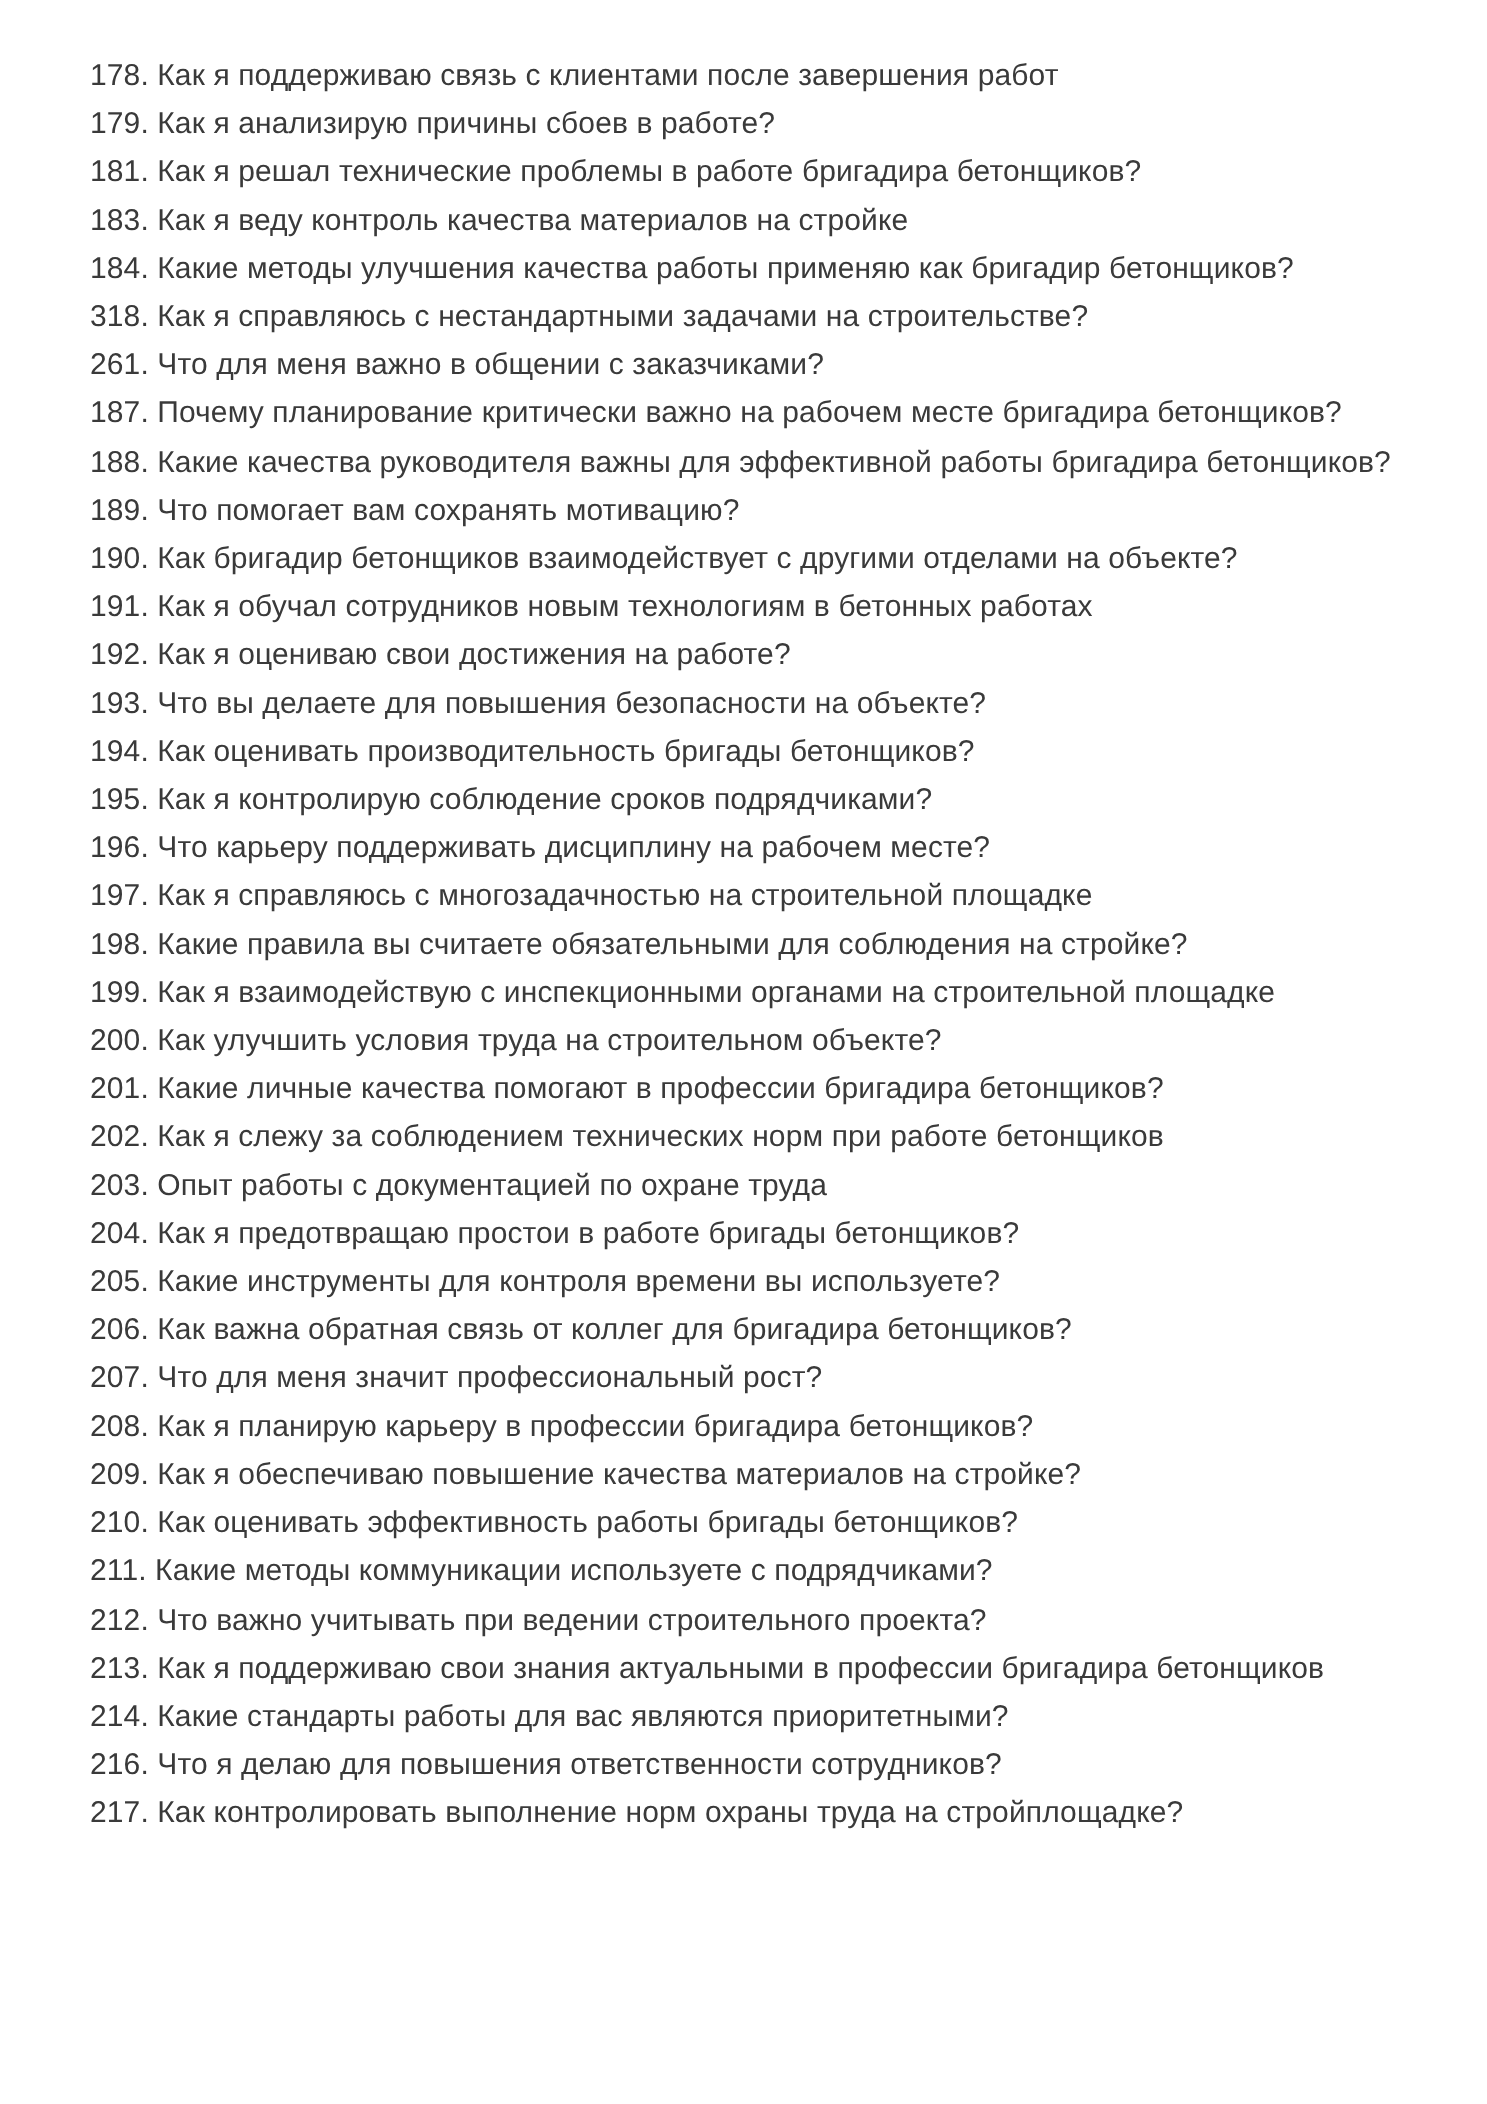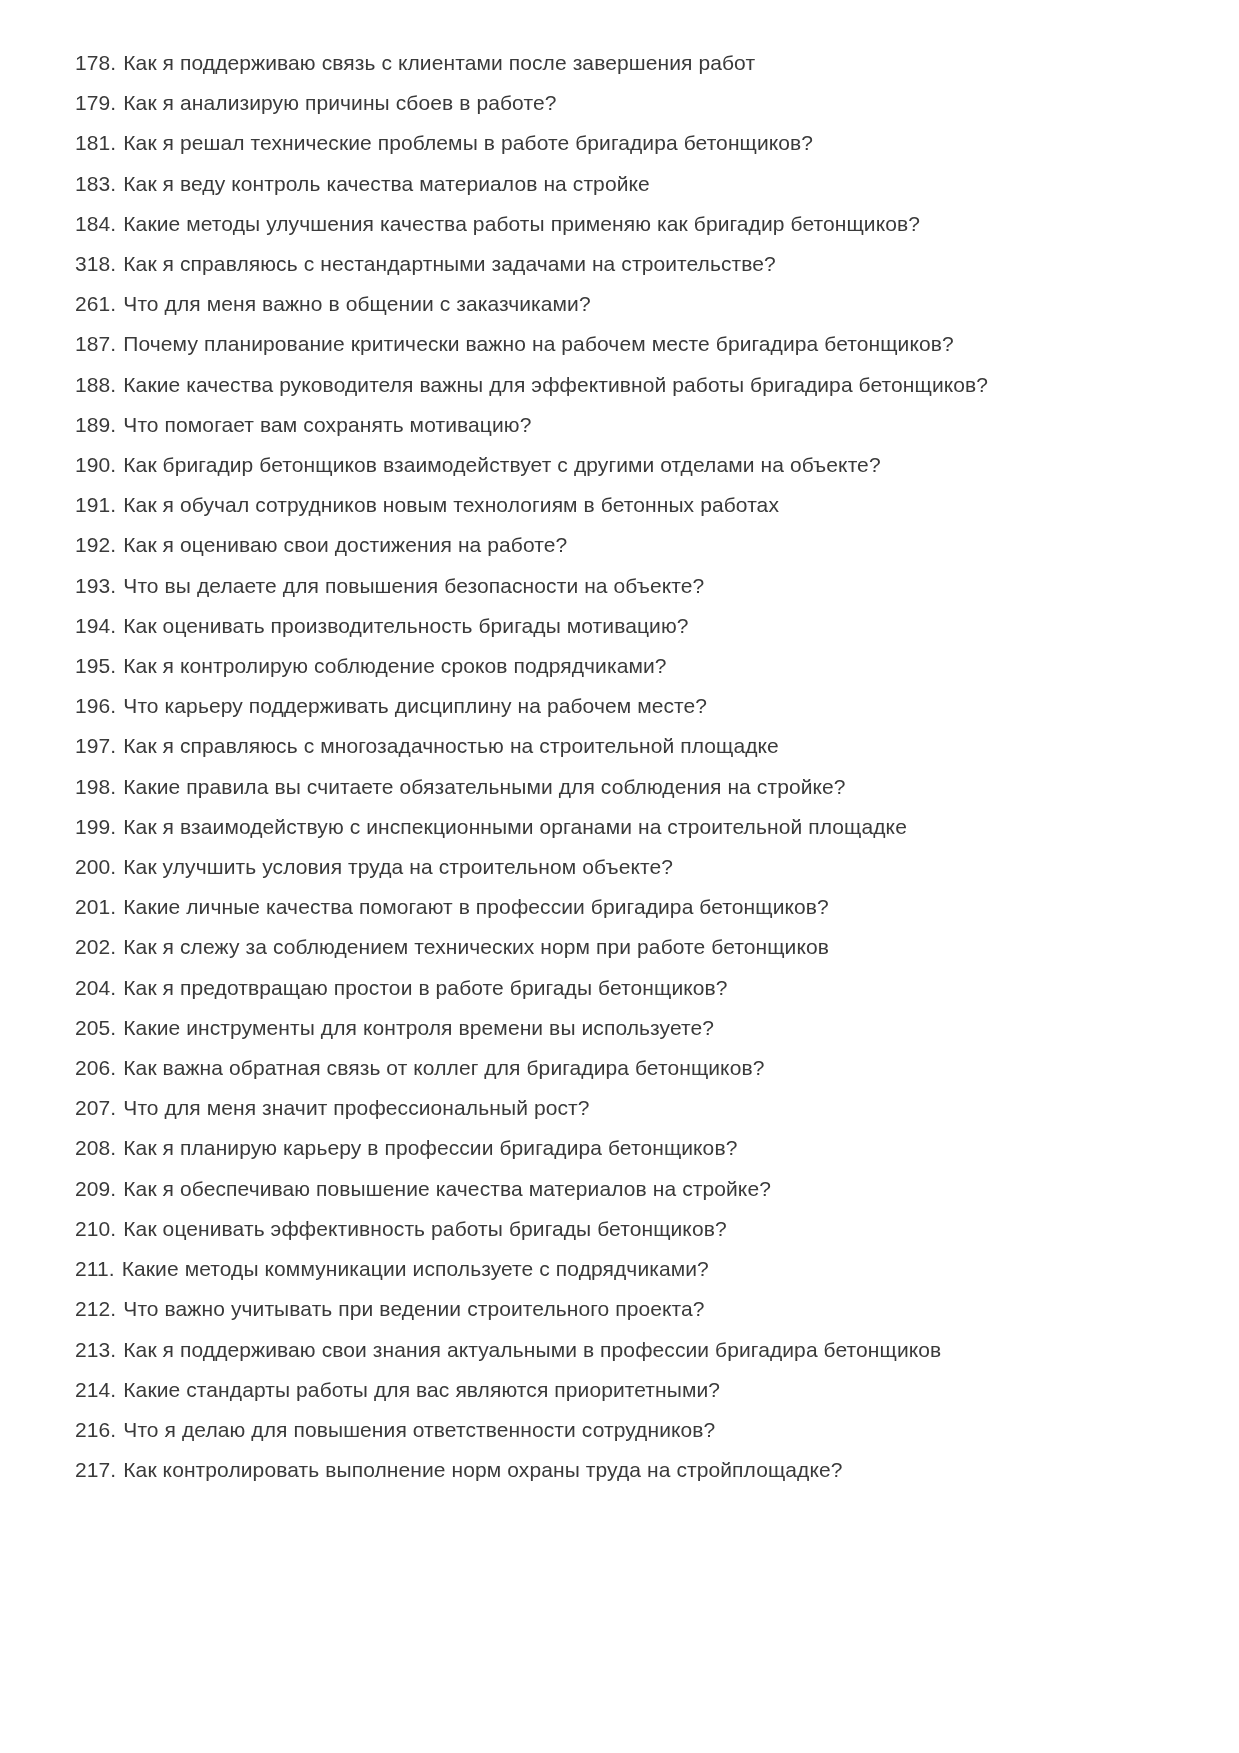--- a/index.html
+++ b/index.html
@@ -17,21 +17,21 @@
   }
   .question-list {
     position: absolute;
     top: 43px;
     left: 75px;
     right: 40px;
     margin: 0;
     padding: 0;
     list-style: none;
     color: #3a3a3a;
-    font-size: 21px;
+    font-size: 25px;
     line-height: 40.2px;
     font-weight: 400;
     letter-spacing: 0.1px;
   }
   .question-list .row {
     white-space: nowrap;
   }
   .num {
     margin-right: 7px;
   }
@@ -48,29 +48,30 @@
       <li class="row"><span class="num">184.</span><span class="txt">Какие методы улучшения качества работы применяю как бригадир бетонщиков?</span></li>
       <li class="row"><span class="num">318.</span><span class="txt">Как я справляюсь с нестандартными задачами на строительстве?</span></li>
       <li class="row"><span class="num">261.</span><span class="txt">Что для меня важно в общении с заказчиками?</span></li>
       <li class="row"><span class="num">187.</span><span class="txt">Почему планирование критически важно на рабочем месте бригадира бетонщиков?</span></li>
       <li class="row"><span class="num">188.</span><span class="txt">Какие качества руководителя важны для эффективной работы бригадира бетонщиков?</span></li>
       <li class="row"><span class="num">189.</span><span class="txt">Что помогает вам сохранять мотивацию?</span></li>
       <li class="row"><span class="num">190.</span><span class="txt">Как бригадир бетонщиков взаимодействует с другими отделами на объекте?</span></li>
       <li class="row"><span class="num">191.</span><span class="txt">Как я обучал сотрудников новым технологиям в бетонных работах</span></li>
       <li class="row"><span class="num">192.</span><span class="txt">Как я оцениваю свои достижения на работе?</span></li>
       <li class="row"><span class="num">193.</span><span class="txt">Что вы делаете для повышения безопасности на объекте?</span></li>
-      <li class="row"><span class="num">194.</span><span class="txt">Как оценивать производительность бригады мотивацию?</span></li>
+      <li class="row"><span class="num">194.</span><span class="txt">Как оценивать производительность бригады бетонщиков?</span></li>
       <li class="row"><span class="num">195.</span><span class="txt">Как я контролирую соблюдение сроков подрядчиками?</span></li>
       <li class="row"><span class="num">196.</span><span class="txt">Что карьеру поддерживать дисциплину на рабочем месте?</span></li>
       <li class="row"><span class="num">197.</span><span class="txt">Как я справляюсь с многозадачностью на строительной площадке</span></li>
       <li class="row"><span class="num">198.</span><span class="txt">Какие правила вы считаете обязательными для соблюдения на стройке?</span></li>
       <li class="row"><span class="num">199.</span><span class="txt">Как я взаимодействую с инспекционными органами на строительной площадке</span></li>
       <li class="row"><span class="num">200.</span><span class="txt">Как улучшить условия труда на строительном объекте?</span></li>
       <li class="row"><span class="num">201.</span><span class="txt">Какие личные качества помогают в профессии бригадира бетонщиков?</span></li>
       <li class="row"><span class="num">202.</span><span class="txt">Как я слежу за соблюдением технических норм при работе бетонщиков</span></li>
+      <li class="row"><span class="num">203.</span><span class="txt">Опыт работы с документацией по охране труда</span></li>
       <li class="row"><span class="num">204.</span><span class="txt">Как я предотвращаю простои в работе бригады бетонщиков?</span></li>
       <li class="row"><span class="num">205.</span><span class="txt">Какие инструменты для контроля времени вы используете?</span></li>
       <li class="row"><span class="num">206.</span><span class="txt">Как важна обратная связь от коллег для бригадира бетонщиков?</span></li>
       <li class="row"><span class="num">207.</span><span class="txt">Что для меня значит профессиональный рост?</span></li>
       <li class="row"><span class="num">208.</span><span class="txt">Как я планирую карьеру в профессии бригадира бетонщиков?</span></li>
       <li class="row"><span class="num">209.</span><span class="txt">Как я обеспечиваю повышение качества материалов на стройке?</span></li>
       <li class="row"><span class="num">210.</span><span class="txt">Как оценивать эффективность работы бригады бетонщиков?</span></li>
       <li class="row"><span class="num">211.</span><span class="txt">Какие методы коммуникации используете с подрядчиками?</span></li>
       <li class="row"><span class="num">212.</span><span class="txt">Что важно учитывать при ведении строительного проекта?</span></li>
       <li class="row"><span class="num">213.</span><span class="txt">Как я поддерживаю свои знания актуальными в профессии бригадира бетонщиков</span></li>

